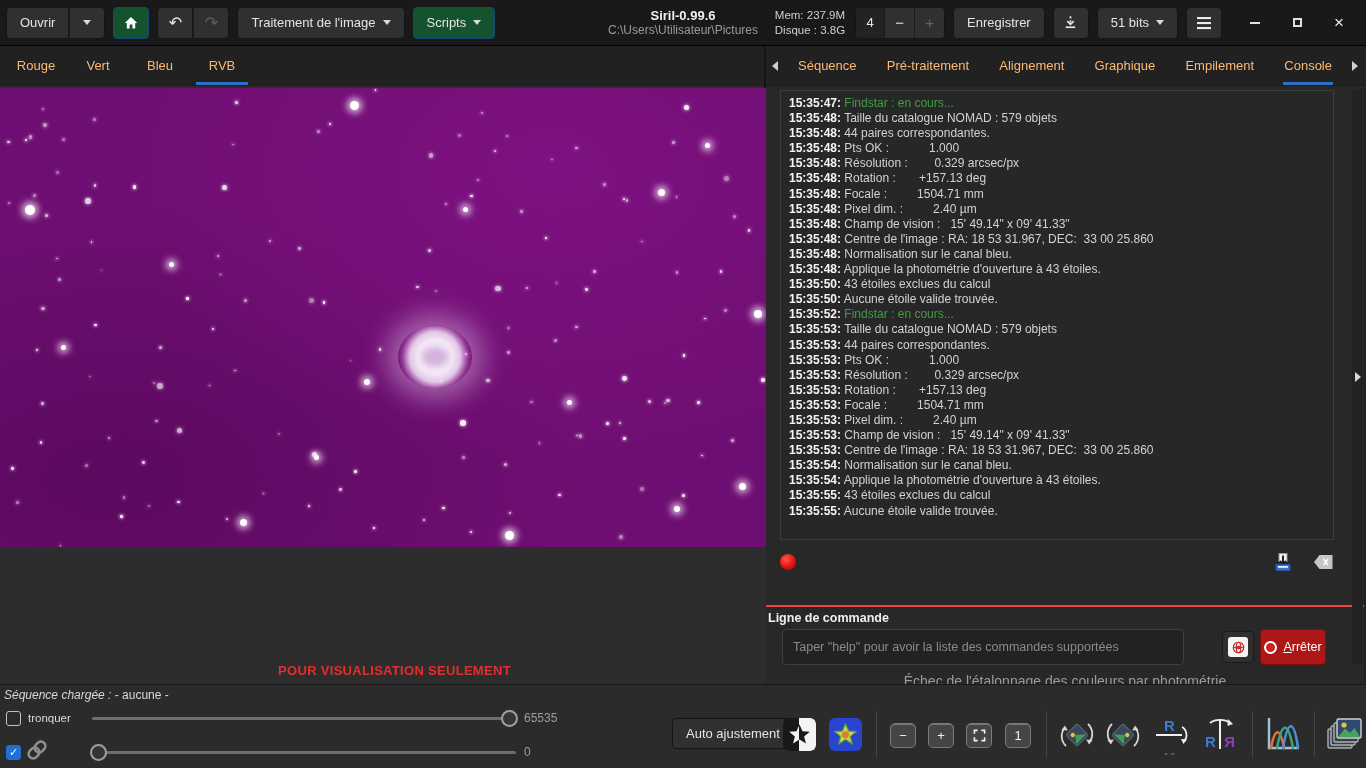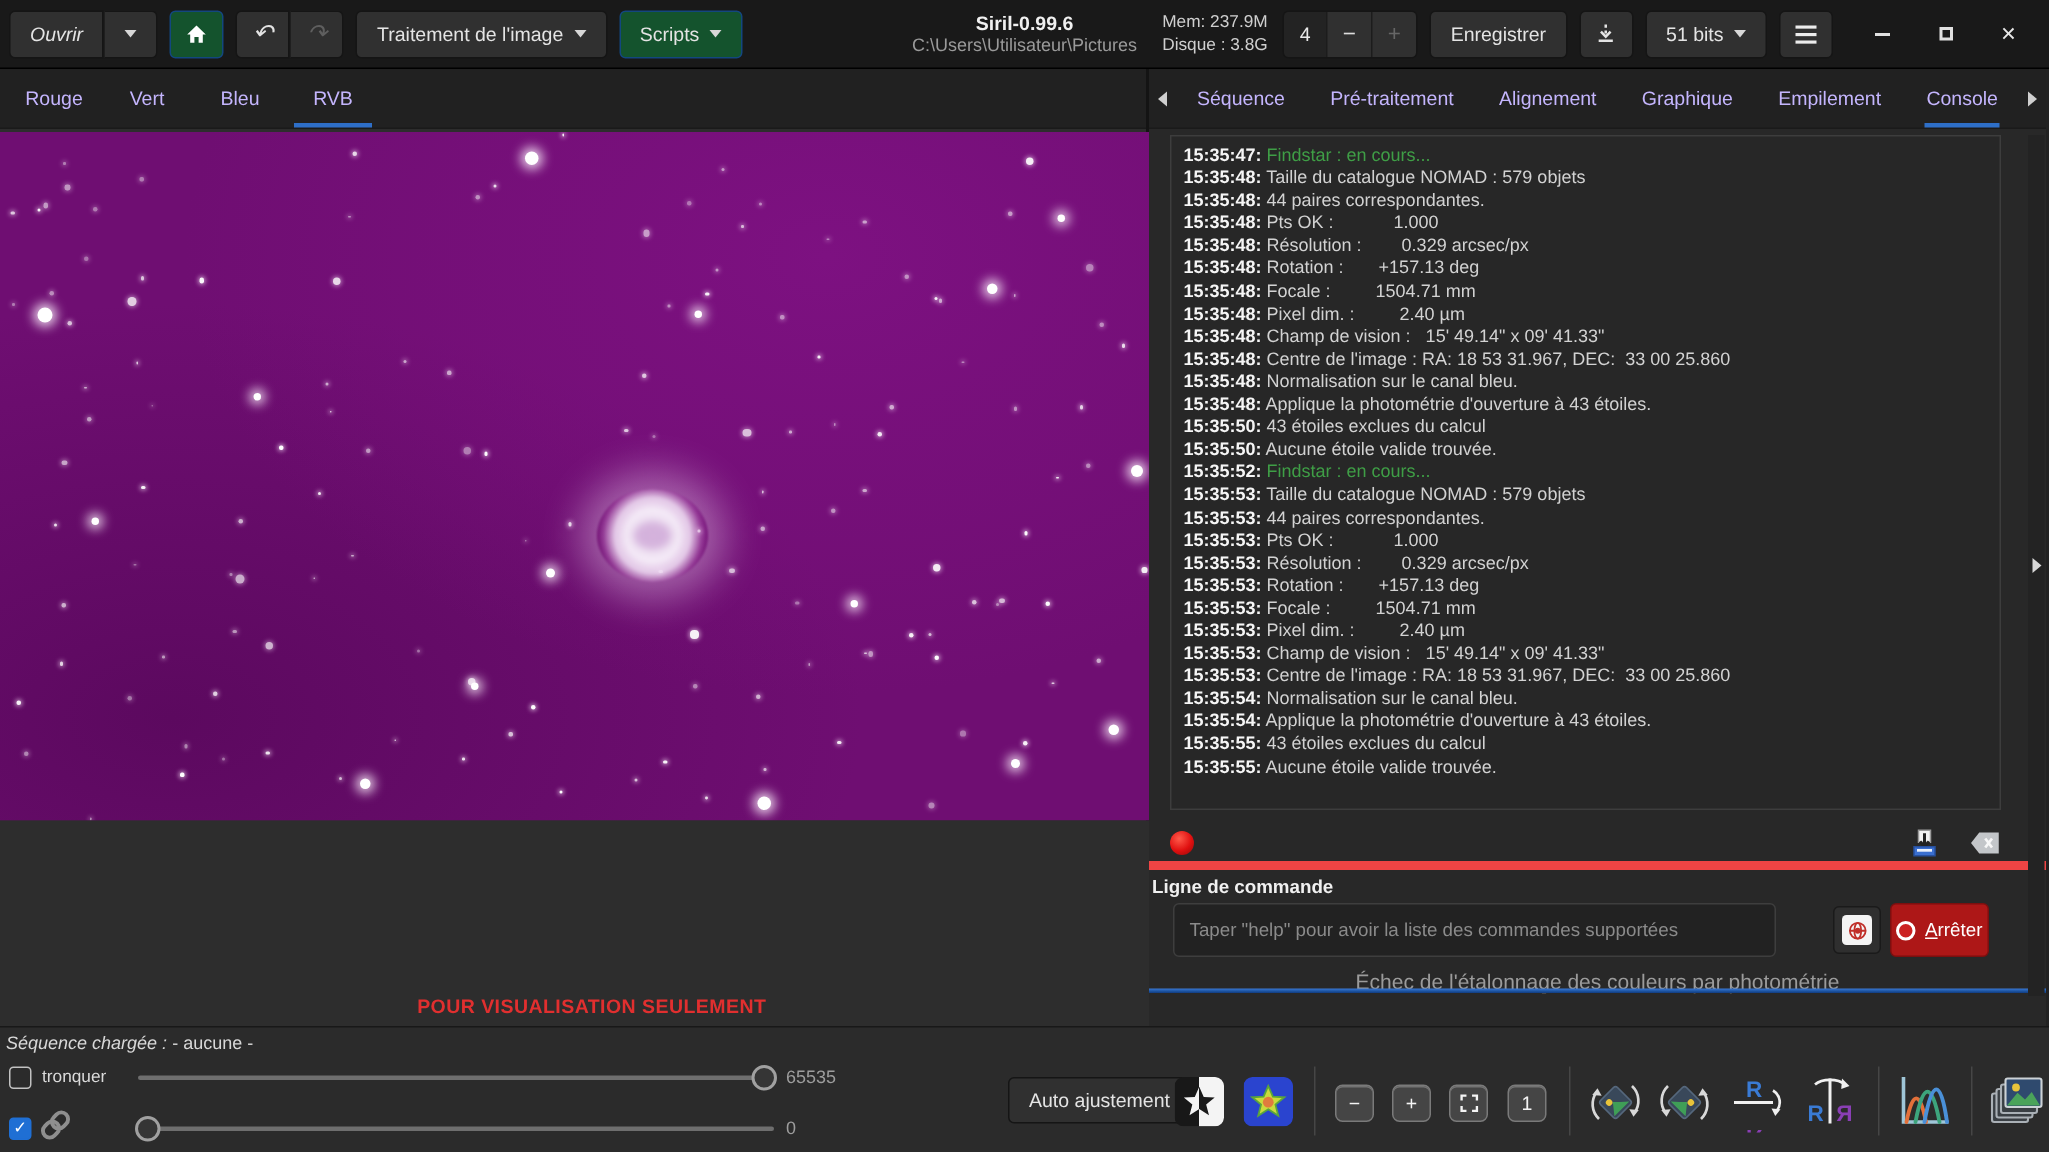--- a/index.html
+++ b/index.html
@@ -10,21 +10,21 @@
   .titlebar { position:relative; height:46px; background:#191919; display:flex; align-items:center; padding:0 6px; border-bottom:1px solid #000; }
   .tb-left { display:flex; align-items:center; gap:8px; }
   .tb-center { position:absolute; left:50%; transform:translateX(-50%); text-align:center; }
   .wtitle { color:#f0f0f0; font-size:13px; font-weight:bold; line-height:15px; }
   .wpath { color:#9a9a9a; font-size:12px; line-height:15px; }
   .tb-right { margin-left:auto; display:flex; align-items:center; gap:8px; }
   .btn { display:inline-flex; align-items:center; justify-content:center; gap:7px; height:32px; padding:0 13px;
          background:#303030; border:1px solid #151515; border-radius:4px; color:#e4e4e4; font-size:13px; cursor:pointer; }
   .btn-blue { background:#14532d; border-color:#13477f; }
   .btn-group { display:flex; }
-  .btn-group .btn { border-radius:0;font-style:italic; }
+  .btn-group .btn { border-radius:0; }
   .btn-group .btn:first-child { border-radius:4px 0 0 4px; }
   .btn-group .btn:last-child { border-radius:0 4px 4px 0; border-left:1px solid #1f1f1f; }
   .caret { width:0; height:0; border-left:4px solid transparent; border-right:4px solid transparent; border-top:5px solid #d8d8d8; display:inline-block; }
   .icon-btn { width:36px; padding:0; }
   .glyph { font-size:16px; line-height:1; }
   .dim { color:#5f5f5f; }
   .sysinfo { text-align:right; color:#cfcfcf; font-size:11.5px; line-height:15px; margin-right:2px; }
   .spinner { display:flex; height:32px; border:1px solid #151515; border-radius:4px; overflow:hidden; }
   .spin-val { width:28px; background:#232323; color:#e8e8e8; font-size:13px; display:flex; align-items:center; justify-content:center; }
   .spin-btn { width:30px; background:#303030; border:none; border-left:1px solid #1c1c1c; color:#ddd; font-size:15px; cursor:pointer; }
@@ -35,21 +35,21 @@
   .restore-glyph { width:9px; height:9px; border:2px solid #e0e0e0; }
   .close-glyph { font-size:17px; line-height:1; color:#e8e8e8; }
 
   
   .main { display:flex; height:638px; }
   .left-panel { position:relative; width:766px; background:#2d2d2d; border-right:2px solid #141414; }
   .right-panel { position:relative; width:598px; background:#282828; }
 
   
   .tabbar { height:40px; background:#212121; display:flex; align-items:stretch; border-bottom:1px solid #1a1a1a; }
-  .tab { position:relative; background:transparent; border:none; color:#c4b5fd; font-size:13px; cursor:pointer; }
+  .tab { position:relative; background:transparent; border:none; color:#fdba74; font-size:13px; cursor:pointer; }
   .left-tabs .tab { width:62px; margin-left:0; }
   .left-tabs { padding-left:5px; }
   .tab.active::after { content:""; position:absolute; left:5px; right:5px; bottom:0; height:3px; background:#2e6fc8; }
   .right-tabs { padding:0 2px; }
   .rtab-holder { display:flex; flex:1; justify-content:space-between; padding:0 10px; }
   .rtab-holder .tab { padding:0 6px; }
   .tab-scroll { width:14px; background:transparent; border:none; display:flex; align-items:center; justify-content:center; cursor:pointer; }
   .tri-l { width:0; height:0; border-top:5px solid transparent; border-bottom:5px solid transparent; border-right:6px solid #cfcfcf; }
   .tri-r { width:0; height:0; border-top:5px solid transparent; border-bottom:5px solid transparent; border-left:6px solid #cfcfcf; }
 
@@ -74,21 +74,21 @@
     padding:5px 8px; overflow:hidden; font-family:"DejaVu Sans Mono", monospace; font-size:12px; line-height:15.1px; white-space:pre; }
   .c-time { color:#f5f5f5; font-weight:bold; }
   .c-msg { color:#d2d2d2; }
   .c-msg.green { color:#3f9e46; }
   .console-row { position:absolute; top:498px; left:14px; right:28px; height:36px; display:flex; align-items:center; }
   .record-dot { width:16px; height:16px; border-radius:50%; background:radial-gradient(circle at 38% 32%, #ff5a4a 0%, #e01010 55%, #8e0808 100%); }
   .console-row .spacer { flex:1; }
   .mini-icon { width:26px; height:24px; background:transparent; border:none; display:flex; align-items:center; justify-content:center; cursor:pointer; margin-left:14px; }
 
   
-  .command-section { position:absolute; left:0; right:0; top:528px; height:98px; border-top:6px solid #ef4444;text-decoration:underline; }
+  .command-section { position:absolute; left:0; right:0; top:559px; height:98px; border-top:2px solid #ef4444;text-decoration:underline; }
   .cmd-label { position:absolute; left:2px; top:4px; color:#f0f0f0; font-size:12.5px; font-weight:bold; }
   .cmd-input { position:absolute; left:16px; top:22px; width:402px; height:36px; background:#222; border:1px solid #3e3e3e; border-radius:4px;
     color:#e6e6e6; font-size:12.5px; padding:0 10px; outline:none; }
   .cmd-input::placeholder { color:#8b8b8b; }
   .cmd-help { position:absolute; left:456px; top:24px; width:32px; height:32px; background:#2f2f2f; border:1px solid #1a1a1a; border-radius:4px;
     display:flex; align-items:center; justify-content:center; cursor:pointer; }
   .cmd-help .pad { width:20px; height:20px; background:#f4f4f4; border-radius:3px; display:flex; align-items:center; justify-content:center; }
   .stop-btn { position:absolute; left:494px; top:22px; width:66px; height:36px; background:#ad1717; border:1px solid #7d0f0f; border-radius:4px;
     color:#fff; font-size:12.5px; display:flex; align-items:center; justify-content:center; gap:6px; cursor:pointer; }
   .stop-icon { width:13px; height:13px; border:2.5px solid #fff; border-radius:50%; background:#c22; }

